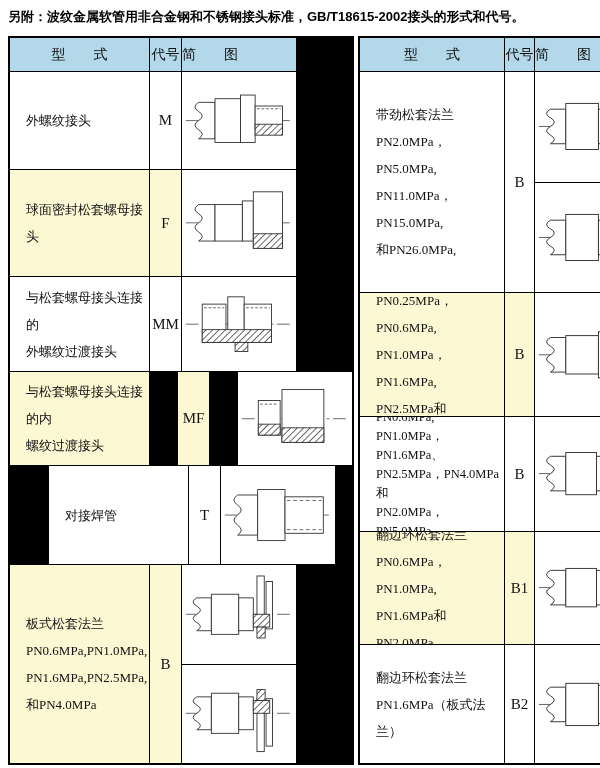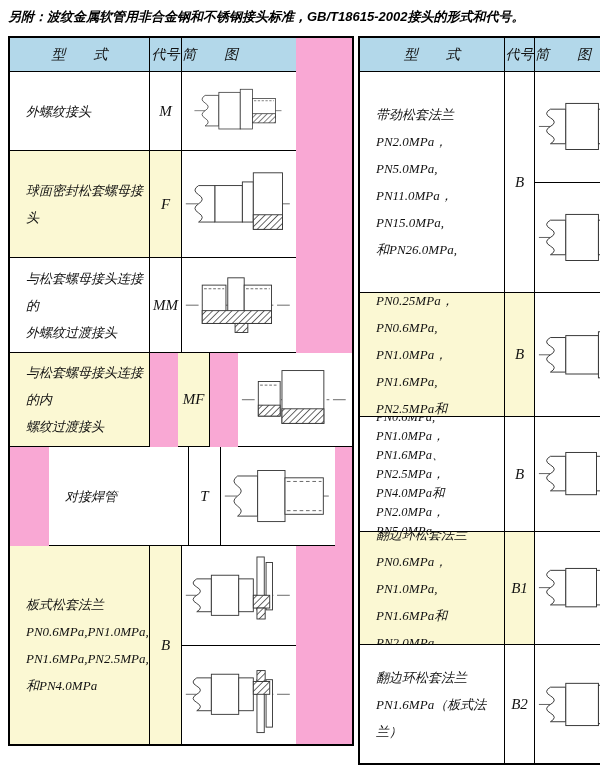--- a/index.html
+++ b/index.html
@@ -1,33 +1,33 @@
 <!DOCTYPE html>
 <html><head>
 <meta charset="utf-8">
 <style>
   html,body{margin:0;padding:0;}
   body{
     width:600px;height:768px;overflow:hidden;background:#ffffff;
     font-family:"Liberation Serif","DejaVu Sans",serif;color:#111;
   }
-  .wrap{padding:6px 0 0 8px;font-style:italic;}
+  .wrap{padding:6px 0 0 8px;}
   .title{
     font-family:"Liberation Sans","DejaVu Sans",sans-serif;
     font-weight:bold;font-size:13px;line-height:18px;
     margin:2px 4px 10px 0;color:#000;
   }
   .tables{display:flex;gap:4px;align-items:flex-start;}
-  .tbl{border:2px solid #000;background:#f9a8d4;}
+  .tbl{border:2px solid #000;background:#000000;}
   .row{display:grid;}
   .tbl-left .row{grid-template-columns:140px 32px 114px;}
   .tbl-right .row{grid-template-columns:145px 30px 120px;}
   
   .tbl-left .row:nth-child(1){height:34px;}
-  .tbl-left .row:nth-child(2){height:79px;}
+  .tbl-left .row:nth-child(2){height:98px;}
   .tbl-left .row:nth-child(3){height:107px;}
   .tbl-left .row:nth-child(4){height:95px;}
   .tbl-left .row:nth-child(5){height:94px;gap:28px;}
   .tbl-left .row:nth-child(6){height:99px;margin-left:39px;}
   .tbl-left .row:nth-child(7){height:198px;}
   .tbl-right .row:nth-child(1){height:34px;}
   .tbl-right .row:nth-child(2){height:221px;}
   .tbl-right .row:nth-child(3){height:124px;}
   .tbl-right .row:nth-child(4){height:115px;}
   .tbl-right .row:nth-child(5){height:113px;}

